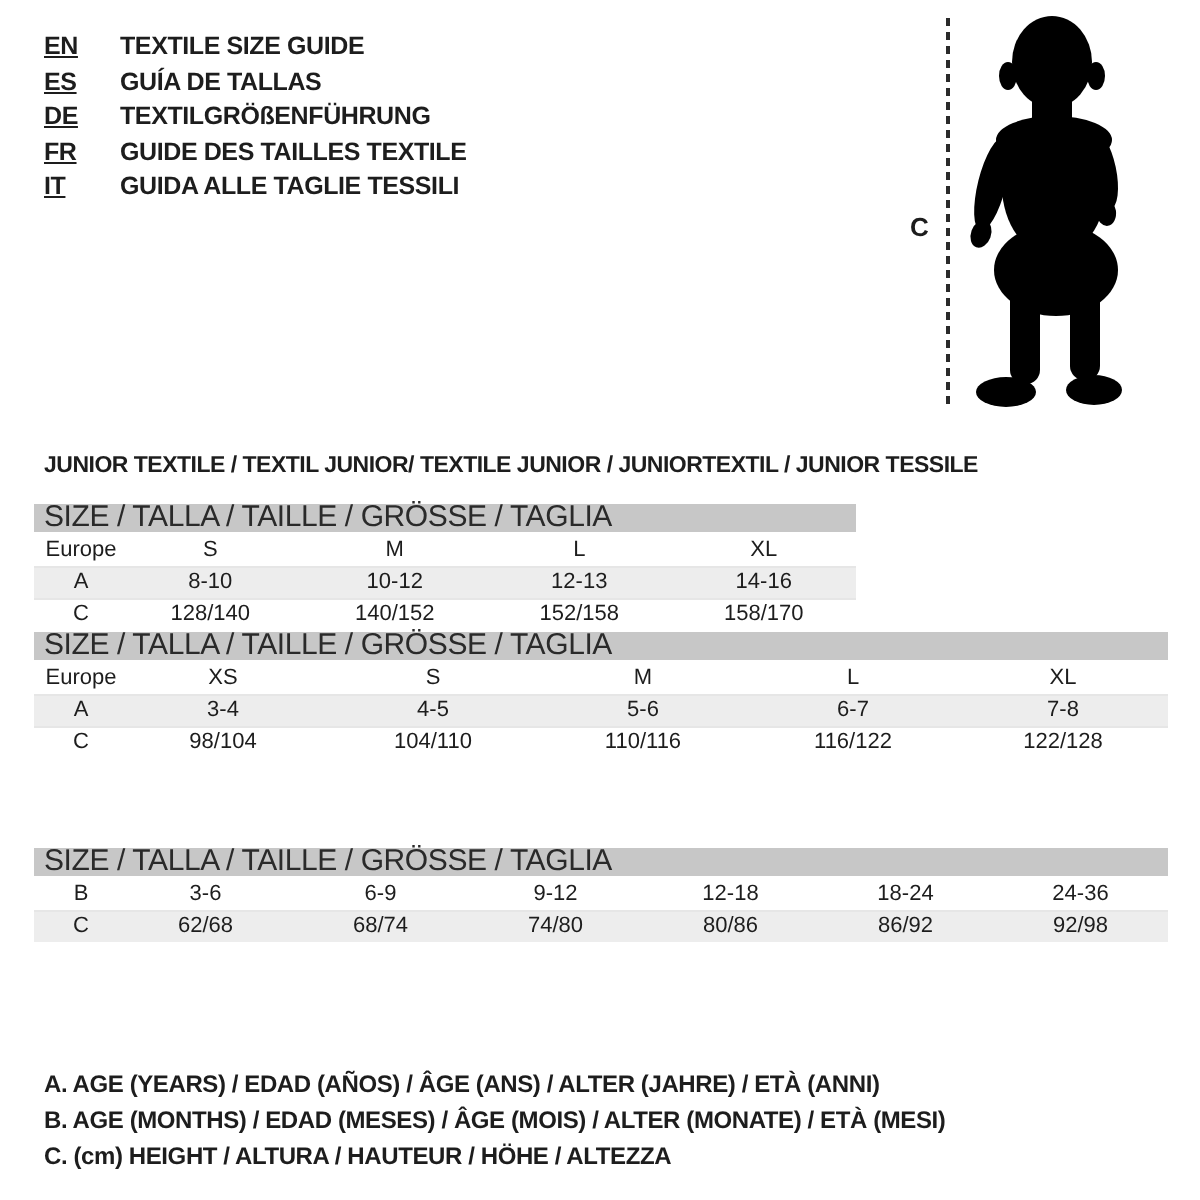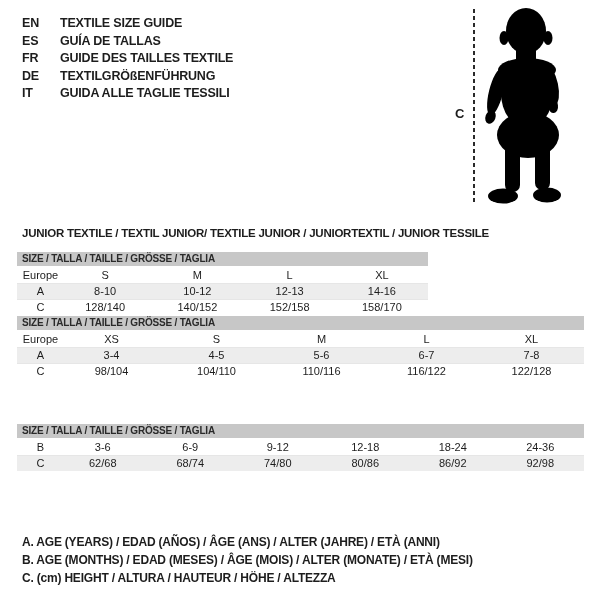--- a/index.html
+++ b/index.html
@@ -4,21 +4,21 @@
 <style>
   html,body{margin:0;padding:0;background:#fff;}
   .page{
     position:relative;width:600px;height:600px;background:#ffffff;overflow:hidden;
     font-family:"Liberation Sans",sans-serif;color:#1d1d1d;
     -webkit-font-smoothing:antialiased;
   }
   
   .lang-block{position:absolute;left:22px;top:15px;}
   .lang-row{display:flex;font-weight:bold;font-size:12.5px;line-height:17.6px;letter-spacing:-0.2px;}
-  .lang-code{width:38px;flex:0 0 38px;}
+  .lang-code{width:38px;flex:0 0 38px;text-decoration:underline;}
   
   .dash-line{
     position:absolute;left:473px;top:9px;width:2px;height:196px;
     background:repeating-linear-gradient(to bottom,#2a2a2a 0 4px,transparent 4px 7px);
   }
   .c-label{position:absolute;left:455px;top:106px;font-weight:bold;font-size:13px;}
   .baby{position:absolute;left:483px;top:7px;}
   
   .section{position:absolute;left:17px;}
   #sec1{top:213px;width:411px;margin-top:13px;}
@@ -28,22 +28,22 @@
     font-weight:bold;font-size:11.5px;line-height:15px;letter-spacing:-0.25px;
     padding-left:5px;white-space:nowrap;
   }
   #sec1 .tbl-title{margin-bottom:11px;}
   #sec2 .tbl-title{margin-bottom:12px;}
   #sec3 .tbl-title{margin-bottom:7px;white-space:normal;}
   .sub{font-size:8.5px;vertical-align:-2px;}
   table{width:100%;border-collapse:collapse;table-layout:fixed;font-size:11px;}
   col.label-col{width:42px;}
   th.size-bar{
-    background:#c7c7c7;font-weight:bold;text-align:left;
-    font-size:10px;color:#2a2a2a;letter-spacing:-0.2px;
+    background:#c7c7c7;font-weight:normal;text-align:left;
+    font-size:15px;color:#2a2a2a;letter-spacing:-0.2px;
     height:12px;line-height:12px;padding:1px 0 1px 5px;
     border-bottom:2px solid #ffffff;
   }
   td{height:15px;line-height:15px;padding:0;text-align:center;font-weight:normal;}
   td:first-child{text-align:center;padding-left:5px;}
   tbody tr{border-bottom:1px solid #e6e6e6;}
   tbody tr:last-child{border-bottom:none;}
   tbody tr.shaded{background:#ededed;}
   
   .footnotes{position:absolute;left:22px;top:533px;font-weight:bold;font-size:12px;
@@ -57,26 +57,26 @@
   <div class="lang-block">
     <div class="lang-row">
       <span class="lang-code">EN</span>
       <span class="lang-title">TEXTILE SIZE GUIDE</span>
     </div>
     <div class="lang-row">
       <span class="lang-code">ES</span>
       <span class="lang-title">GUÍA DE TALLAS</span>
     </div>
     <div class="lang-row">
+      <span class="lang-code">DE</span>
+      <span class="lang-title">TEXTILGRÖßENFÜHRUNG</span>
+    </div>
+    <div class="lang-row">
       <span class="lang-code">FR</span>
       <span class="lang-title">GUIDE DES TAILLES TEXTILE</span>
-    </div>
-    <div class="lang-row">
-      <span class="lang-code">DE</span>
-      <span class="lang-title">TEXTILGRÖßENFÜHRUNG</span>
     </div>
     <div class="lang-row">
       <span class="lang-code">IT</span>
       <span class="lang-title">GUIDA ALLE TAGLIE TESSILI</span>
     </div>
   </div>
 
   <div class="dash-line"></div>
   <div class="c-label">C</div>
   <svg class="baby" width="88" height="198" viewBox="0 0 88 198" fill="#000000" xmlns="http://www.w3.org/2000/svg">

